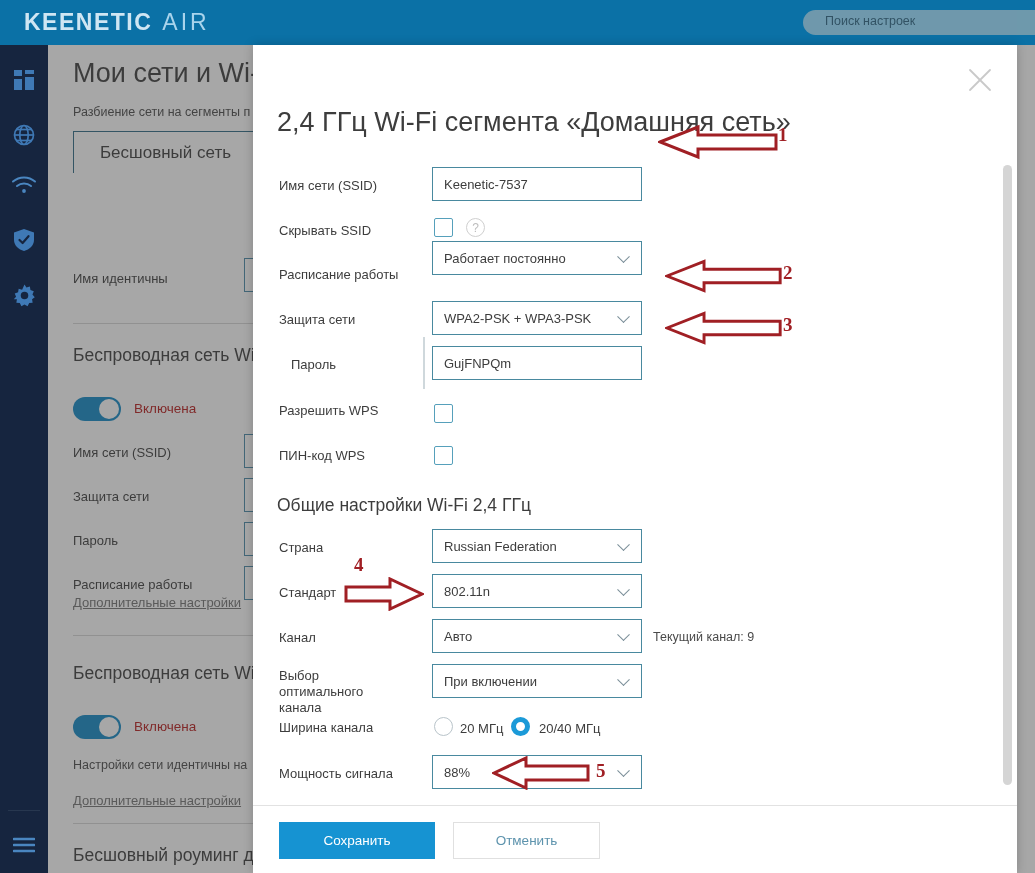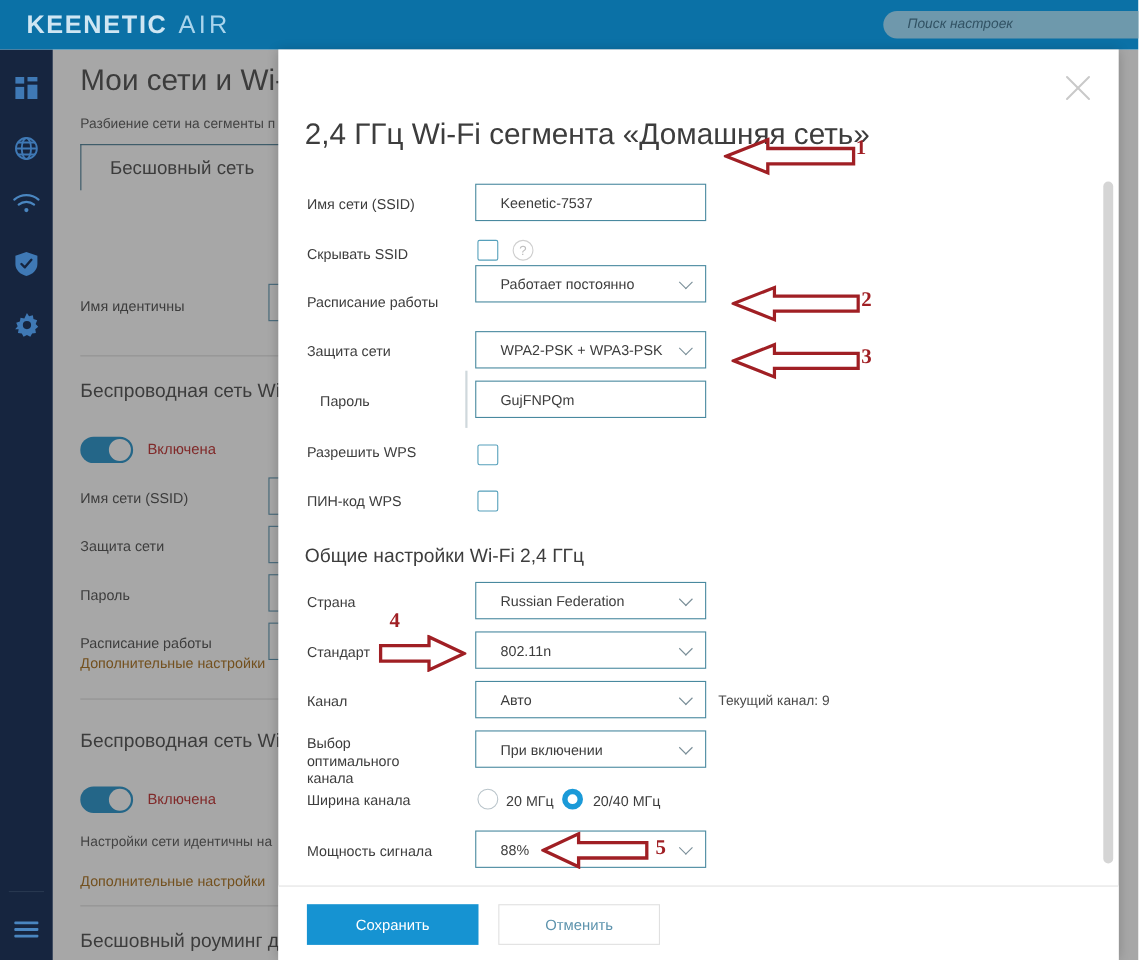--- a/index.html
+++ b/index.html
@@ -23,21 +23,21 @@
     white-space: nowrap;
   }
   .brand .air { color: #a9d4ec; font-weight: normal; letter-spacing: 3px; margin-left: 10px; }
   .search-box {
     position: absolute; left: 803px; top: 10px; width: 245px; height: 25px;
     background: #8ba4ae; border-radius: 13px;
     opacity: .78;
   }
   .search-box .ph {
     position: absolute; left: 22px; top: 4px;
-    font-size: 12.5px; color: #3d4a52; white-space: nowrap; font-style: italic;
+    font-size: 12.5px; color: #3d4a52; white-space: nowrap;
   }
 
   
   .sidebar {
     position: absolute; left: 0; top: 45px; width: 48px; height: 828px;
     background: #16253f; z-index: 4;
   }
   .side-ico {
     position: absolute; left: 0; width: 48px; height: 40px;
     display: flex; align-items: center; justify-content: center;
@@ -101,21 +101,21 @@
   }
   .toggle::after {
     content: ""; position: absolute; right: 2px; top: 2px;
     width: 20px; height: 20px; border-radius: 50%; background: #fff;
   }
   .toggle-label {
     position: absolute; font-size: 13.5px; color: #b91c1c; white-space: nowrap;
   }
   .pg-link {
     position: absolute; left: 25px;
-    font-size: 13px; color: #a16207; white-space: nowrap;
+    font-size: 13px; color: #737373; text-decoration: underline; white-space: nowrap;
   }
   .pg-note {
     position: absolute; left: 25px;
     font-size: 12.5px; color: #4a4a4a; white-space: nowrap;
   }
 
   
   .modal {
     position: absolute; left: 253px; top: 45px;
     width: 764px; height: 828px;
@@ -140,21 +140,21 @@
   .f-label {
     position: absolute; font-size: 13px; color: #3d3d3d;
     line-height: 16px; white-space: nowrap;
   }
   .f-label.wrap { white-space: normal; width: 120px; }
   .ctrl {
     position: absolute; left: 179px;
     width: 210px; height: 34px;
     border: 1px solid #49899f; background: #fff;
     font-size: 13px; color: #3d3d3d;
-    display: flex; align-items: center; padding-left: 22px;
+    display: flex; align-items: center; padding-left: 11px;
   }
   .ctrl.sel::after {
     content: ""; position: absolute; right: 13px; top: 13px;
     width: 8px; height: 8px;
     border-right: 1.6px solid #7b8f99; border-bottom: 1.6px solid #7b8f99;
     transform: rotate(45deg) translate(-2px,-2px);
   }
   .cbx {
     position: absolute; left: 181px;
     width: 19px; height: 19px;

